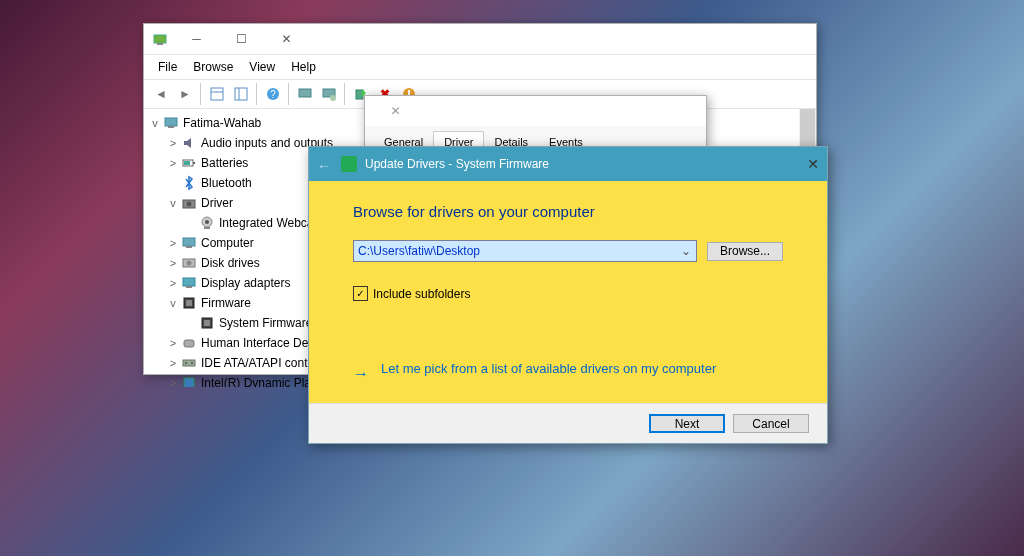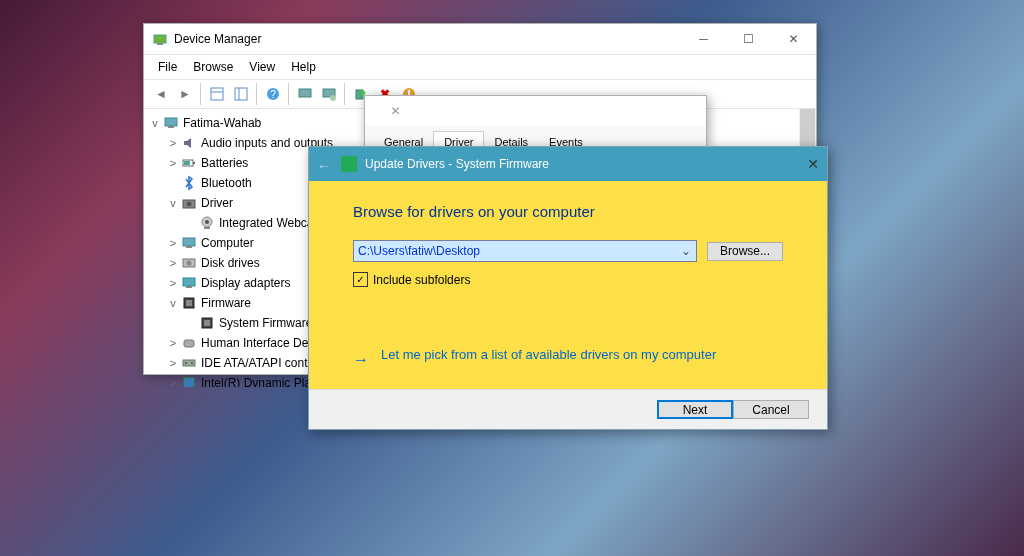--- a/index.html
+++ b/index.html
@@ -27,47 +27,46 @@
 .tabs .tab.active{background:#fff;border:1px solid #ccc;border-bottom:1px solid #fff}
 .wizard{position:absolute;background:#fff;border:1px solid #7da5b5;box-shadow:3px 3px 12px rgba(0,0,0,0.4);z-index:10}
 .wiz-titlebar{height:34px;background:#419ebd;display:flex;align-items:center;padding:0 8px;color:#fff}
 .wiz-titlebar .back{color:#bde;margin-right:10px;font-size:14px}
 .wiz-titlebar .wicon{width:16px;height:16px;background:#2a5;border-radius:2px;margin-right:8px}
 .wiz-titlebar .title{flex:1;font-size:12px;color:#fff}
 .wiz-titlebar .close{width:40px;text-align:right;color:#333;font-size:14px}
 .wiz-body{padding:22px 44px;background:#fde047}
 .wiz-h1{color:#003399;font-size:15px;margin-bottom:20px}
 .wiz-label{font-size:12px;margin-bottom:6px}
-.wiz-row{display:flex;gap:10px;align-items:center;margin-bottom:10px}
+.wiz-row{display:flex;gap:10px;align-items:center;margin-bottom:24px}
 .combo{flex:1;position:relative}
 .combo input{width:100%;box-sizing:border-box;height:22px;border:1px solid #7a7a9a;padding:0 4px;font-size:12px;color:#0033cc;background:#cce8ff}
 .combo .dd{position:absolute;right:3px;top:3px;width:16px;height:16px;display:flex;align-items:center;justify-content:center;color:#555}
 .btn{min-width:76px;height:19px;background:#e1e1e1;border:1px solid #adadad;font-size:12px;padding:0 10px;cursor:default}
 .btn.primary{border:2px solid #0078d7}
 .chk{display:flex;align-items:center;gap:5px;margin-top:4px}
 .chk .box{width:13px;height:13px;border:1px solid #333;display:flex;align-items:center;justify-content:center;font-size:10px;color:#000}
 .option{margin-top:60px;display:flex;gap:12px;cursor:default}
 .option .arrow{color:#0066cc;font-size:16px;margin-top:2px}
 .option .otitle{color:#0066cc;font-size:13px}
 .option .odesc{color:#0078a8;font-size:11px;line-height:15px;margin-top:2px;max-width:440px}
-.wiz-footer{background:#f0f0f0;border-top:1px solid #ddd;padding:10px 18px;display:flex;justify-content:flex-end;}
+.wiz-footer{background:#f0f0f0;border-top:1px solid #ddd;padding:10px 18px;display:flex;justify-content:flex-end;gap:8px}
 svg{display:block}
 </style>
 </head>
 <body>
 
 <div class="window" style="left:143px;top:23px;width:672px;height:350px">
   <div class="titlebar">
     <span class="ticon">
         <svg width="14" height="14">
           <rect x="1" y="3" width="12" height="8" fill="#6db33f" stroke="#4a8"></rect>
           <rect x="4" y="11" width="6" height="2" fill="#888"></rect>
         </svg>
       </span>
-    <span class="title">Device Manager</span>
     <div class="winbtns">
       <div>─</div>
       <div>☐</div>
       <div>✕</div>
     </div>
   </div>
   <div class="menubar">
     <span>File</span>
     <span>Browse</span>
     <span>View</span>

